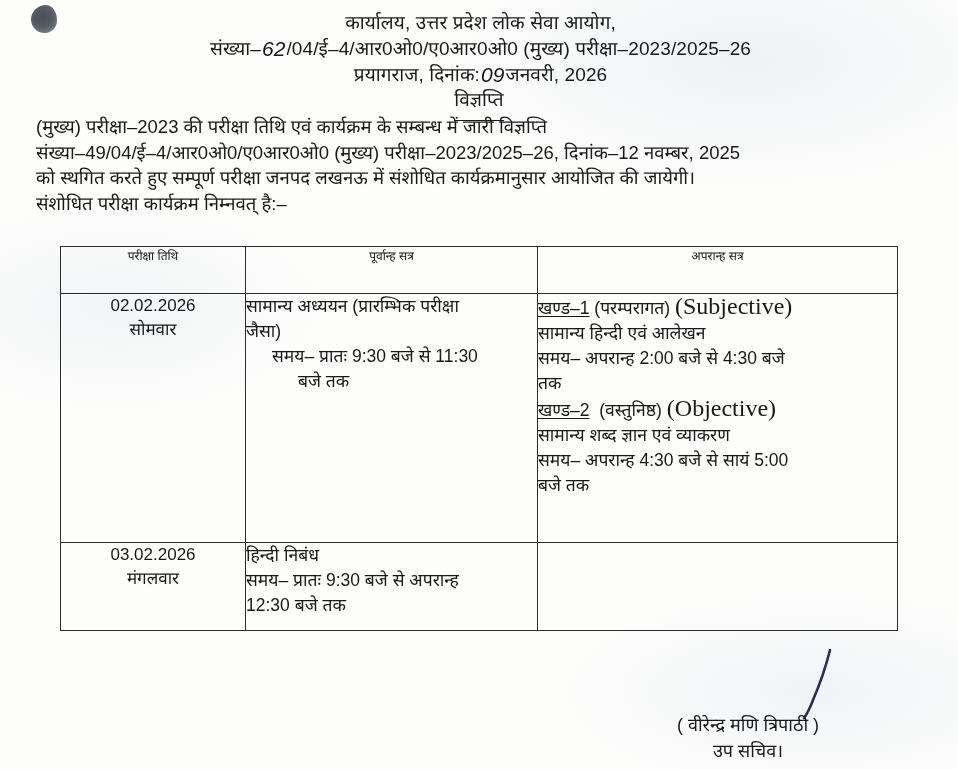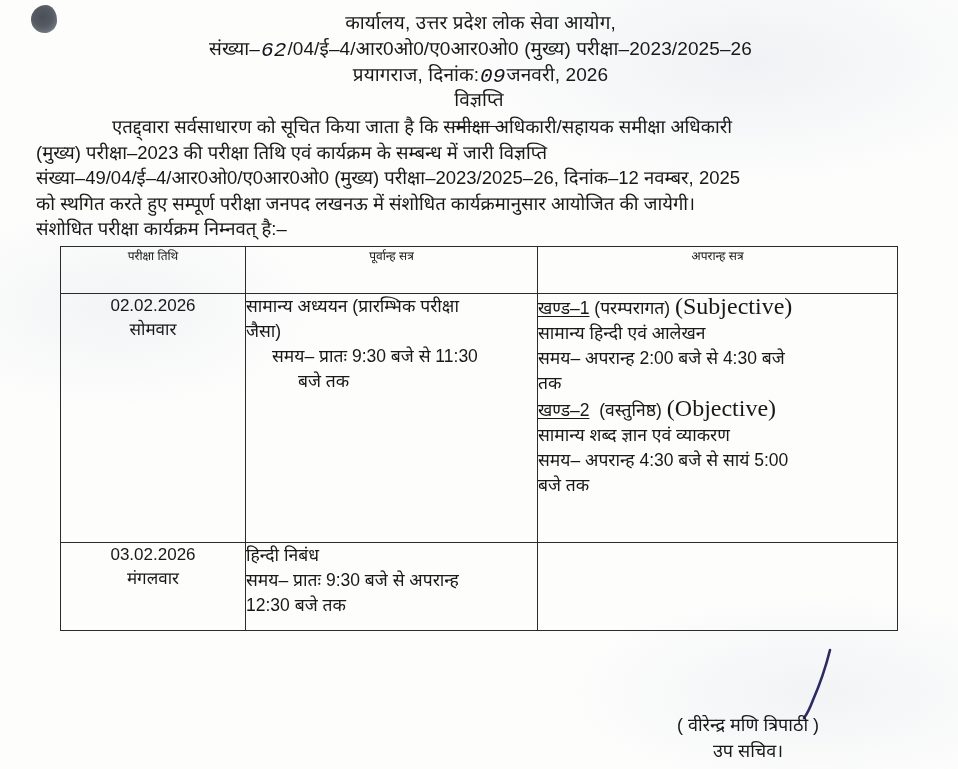--- a/index.html
+++ b/index.html
@@ -52,40 +52,40 @@
     text-align: center;
     font-size: 19px;
     letter-spacing: 0.1px;
     white-space: nowrap;
   }
   .hdr-l1 { top: 9px; }
   .hdr-l2 { top: 35px; }
   .hdr-l3 { top: 61px; }
 
   .hw {
-    font-family: Liberation Mono, monospace;
+    font-family: Liberation Sans, sans-serif;
     font-style: italic;
     font-size: 21px;
     color: #15151c;
     padding: 0 1px;
     position: relative;
     top: 1px;
   }
 
   .title {
     position: absolute;
     top: 86px;
     left: 0;
     right: 0;
     text-align: center;
     font-size: 19px;
   }
   .title span.u {
     border-bottom: 1.5px solid #1a1a1a;
-    padding-bottom: 16px;
+    padding-bottom: 10px;
   }
 
   .body-para {
     position: absolute;
     left: 36px;
     top: 114px;
     width: 886px;
     font-size: 18.5px;
     line-height: 25.5px;
     text-align: justify;
@@ -196,21 +196,20 @@
 
   <div class="hdr hdr-l3">
     <span>प्रयागराज, दिनांक:</span><span class="hw">09</span><span>जनवरी, 2026</span>
   </div>
 
   <div class="title">
     <span class="u">विज्ञप्ति</span>
   </div>
 
   <div class="body-para">
-    <div><span class="indent"></span><span>एतद्द्वारा सर्वसाधारण को सूचित किया जाता है कि समीक्षा अधिकारी/सहायक समीक्षा अधिकारी</span></div>
     <div style="display:flex;justify-content:space-between;">
         <span style="display:inline-block;width:100%;text-align:justify;">(मुख्य) परीक्षा–2023 की परीक्षा तिथि एवं कार्यक्रम के सम्बन्ध में जारी विज्ञप्ति</span>
       </div>
     <div><span>संख्या–49/04/ई–4/आर0ओ0/ए0आर0ओ0 (मुख्य) परीक्षा–2023/2025–26, दिनांक–12 नवम्बर, 2025</span></div>
     <div><span>को स्थगित करते हुए सम्पूर्ण परीक्षा जनपद लखनऊ में संशोधित कार्यक्रमानुसार आयोजित की जायेगी।</span></div>
     <div class="lastline"><span>संशोधित परीक्षा कार्यक्रम निम्नवत् है:–</span></div>
   </div>
 
   <table class="sched-table">
     <colgroup>

